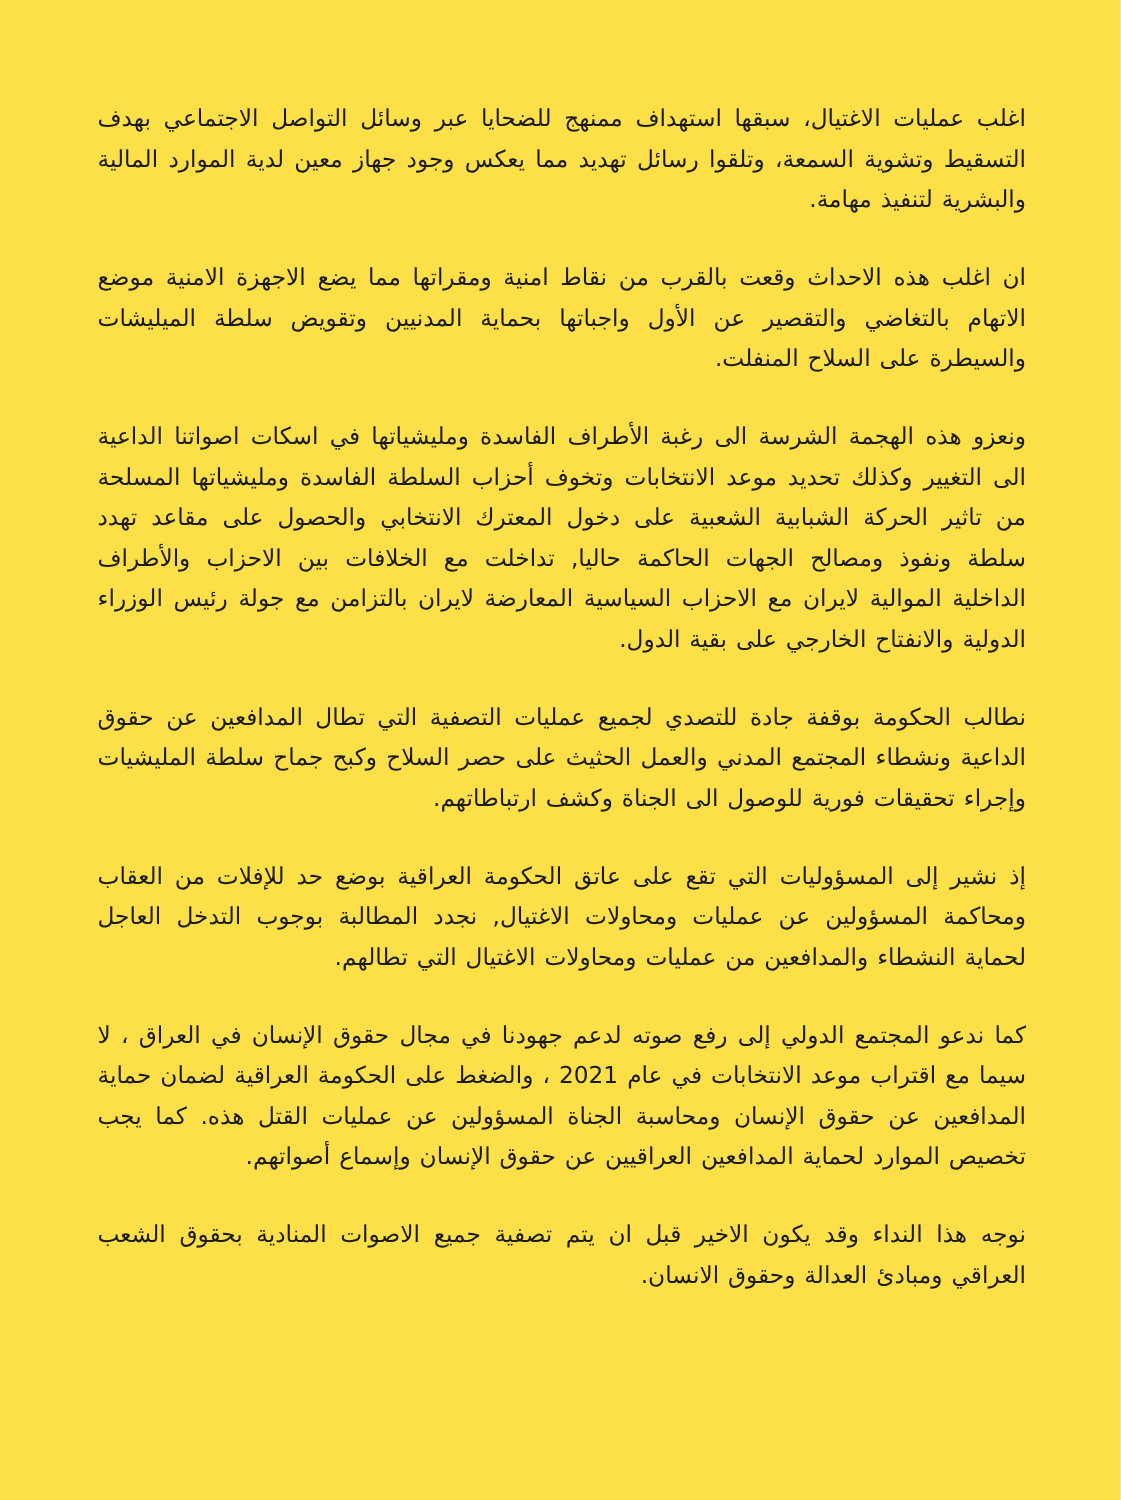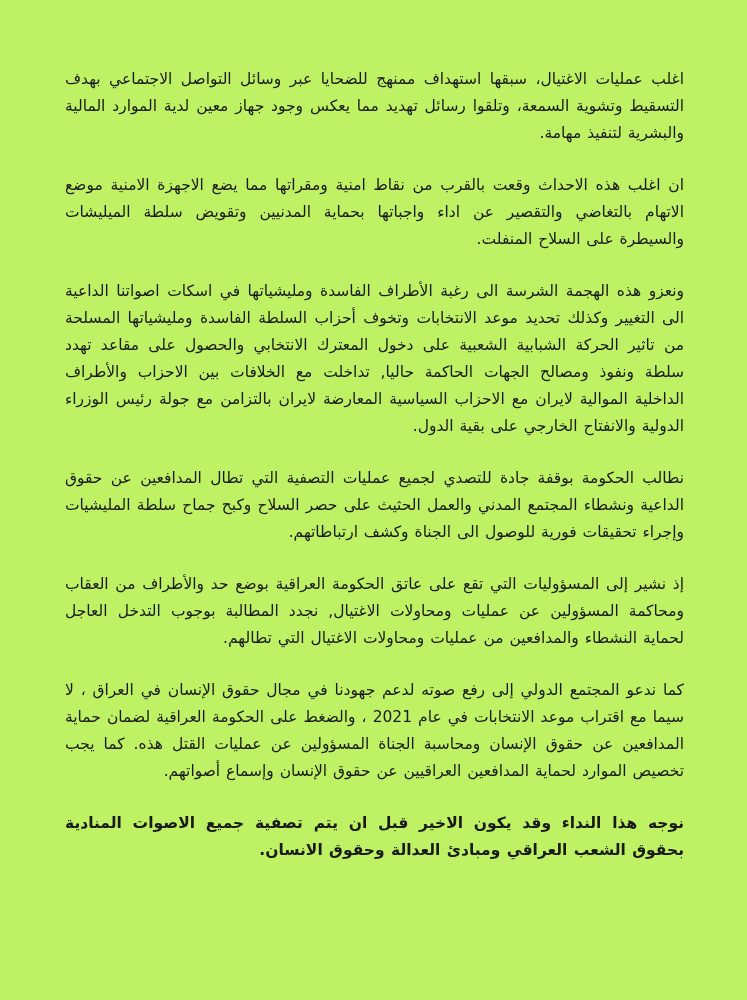--- a/index.html
+++ b/index.html
@@ -12,39 +12,39 @@
     background: #ffffff;
     font-family: "DejaVu Sans", sans-serif;
     overflow: hidden;
   }
   .page {
     box-sizing: border-box;
     width: 747px;
     height: 1000px;
     padding: 66px 63px 16px 65px;
     direction: rtl;
-    background: #bef264;
+    background: #fde047;
   }
   .para {
     margin: 0 0 25px 0;
     font-size: 15.5px;
     line-height: 27px;
     color: #1a1a1a;
     text-align: justify;
     text-justify: inter-word;
     word-spacing: 1px;
   }
   .para.bold {
-    font-weight: bold;
+    font-weight: normal;
   }
 </style>
 </head>
 <body>
 
 <div class="page">
   <p class="para">اغلب عمليات الاغتيال، سبقها استهداف ممنهج للضحايا عبر وسائل التواصل الاجتماعي بهدف التسقيط وتشوية السمعة، وتلقوا رسائل تهديد مما يعكس وجود جهاز معين لدية الموارد المالية والبشرية لتنفيذ مهامة.</p>
-  <p class="para">ان اغلب هذه الاحداث وقعت بالقرب من نقاط امنية ومقراتها مما يضع الاجهزة الامنية موضع الاتهام بالتغاضي والتقصير عن اداء واجباتها بحماية المدنيين وتقويض سلطة الميليشات والسيطرة على السلاح المنفلت.</p>
+  <p class="para">ان اغلب هذه الاحداث وقعت بالقرب من نقاط امنية ومقراتها مما يضع الاجهزة الامنية موضع الاتهام بالتغاضي والتقصير عن الأول واجباتها بحماية المدنيين وتقويض سلطة الميليشات والسيطرة على السلاح المنفلت.</p>
   <p class="para">ونعزو هذه الهجمة الشرسة الى رغبة الأطراف الفاسدة ومليشياتها في اسكات اصواتنا الداعية الى التغيير وكذلك تحديد موعد الانتخابات وتخوف أحزاب السلطة الفاسدة ومليشياتها المسلحة من تاثير الحركة الشبابية الشعبية على دخول المعترك الانتخابي والحصول على مقاعد تهدد سلطة ونفوذ ومصالح الجهات الحاكمة حاليا, تداخلت مع الخلافات بين الاحزاب والأطراف الداخلية الموالية لايران مع الاحزاب السياسية المعارضة لايران بالتزامن مع جولة رئيس الوزراء الدولية والانفتاح الخارجي على بقية الدول.</p>
   <p class="para">نطالب الحكومة بوقفة جادة للتصدي لجميع عمليات التصفية التي تطال المدافعين عن حقوق الداعية ونشطاء المجتمع المدني والعمل الحثيث على حصر السلاح وكبح جماح سلطة المليشيات وإجراء تحقيقات فورية للوصول الى الجناة وكشف ارتباطاتهم.</p>
-  <p class="para">إذ نشير إلى المسؤوليات التي تقع على عاتق الحكومة العراقية بوضع حد والأطراف من العقاب ومحاكمة المسؤولين عن عمليات ومحاولات الاغتيال, نجدد المطالبة بوجوب التدخل العاجل لحماية النشطاء والمدافعين من عمليات ومحاولات الاغتيال التي تطالهم.</p>
+  <p class="para">إذ نشير إلى المسؤوليات التي تقع على عاتق الحكومة العراقية بوضع حد للإفلات من العقاب ومحاكمة المسؤولين عن عمليات ومحاولات الاغتيال, نجدد المطالبة بوجوب التدخل العاجل لحماية النشطاء والمدافعين من عمليات ومحاولات الاغتيال التي تطالهم.</p>
   <p class="para">كما ندعو المجتمع الدولي إلى رفع صوته لدعم جهودنا في مجال حقوق الإنسان في العراق ، لا سيما مع اقتراب موعد الانتخابات في عام 2021 ، والضغط على الحكومة العراقية لضمان حماية المدافعين عن حقوق الإنسان ومحاسبة الجناة المسؤولين عن عمليات القتل هذه. كما يجب تخصيص الموارد لحماية المدافعين العراقيين عن حقوق الإنسان وإسماع أصواتهم.</p>
   <p class="para bold">نوجه هذا النداء وقد يكون الاخير قبل ان يتم تصفية جميع الاصوات المنادية بحقوق الشعب العراقي ومبادئ العدالة وحقوق الانسان.</p>
 </div>
 
 </body></html>

